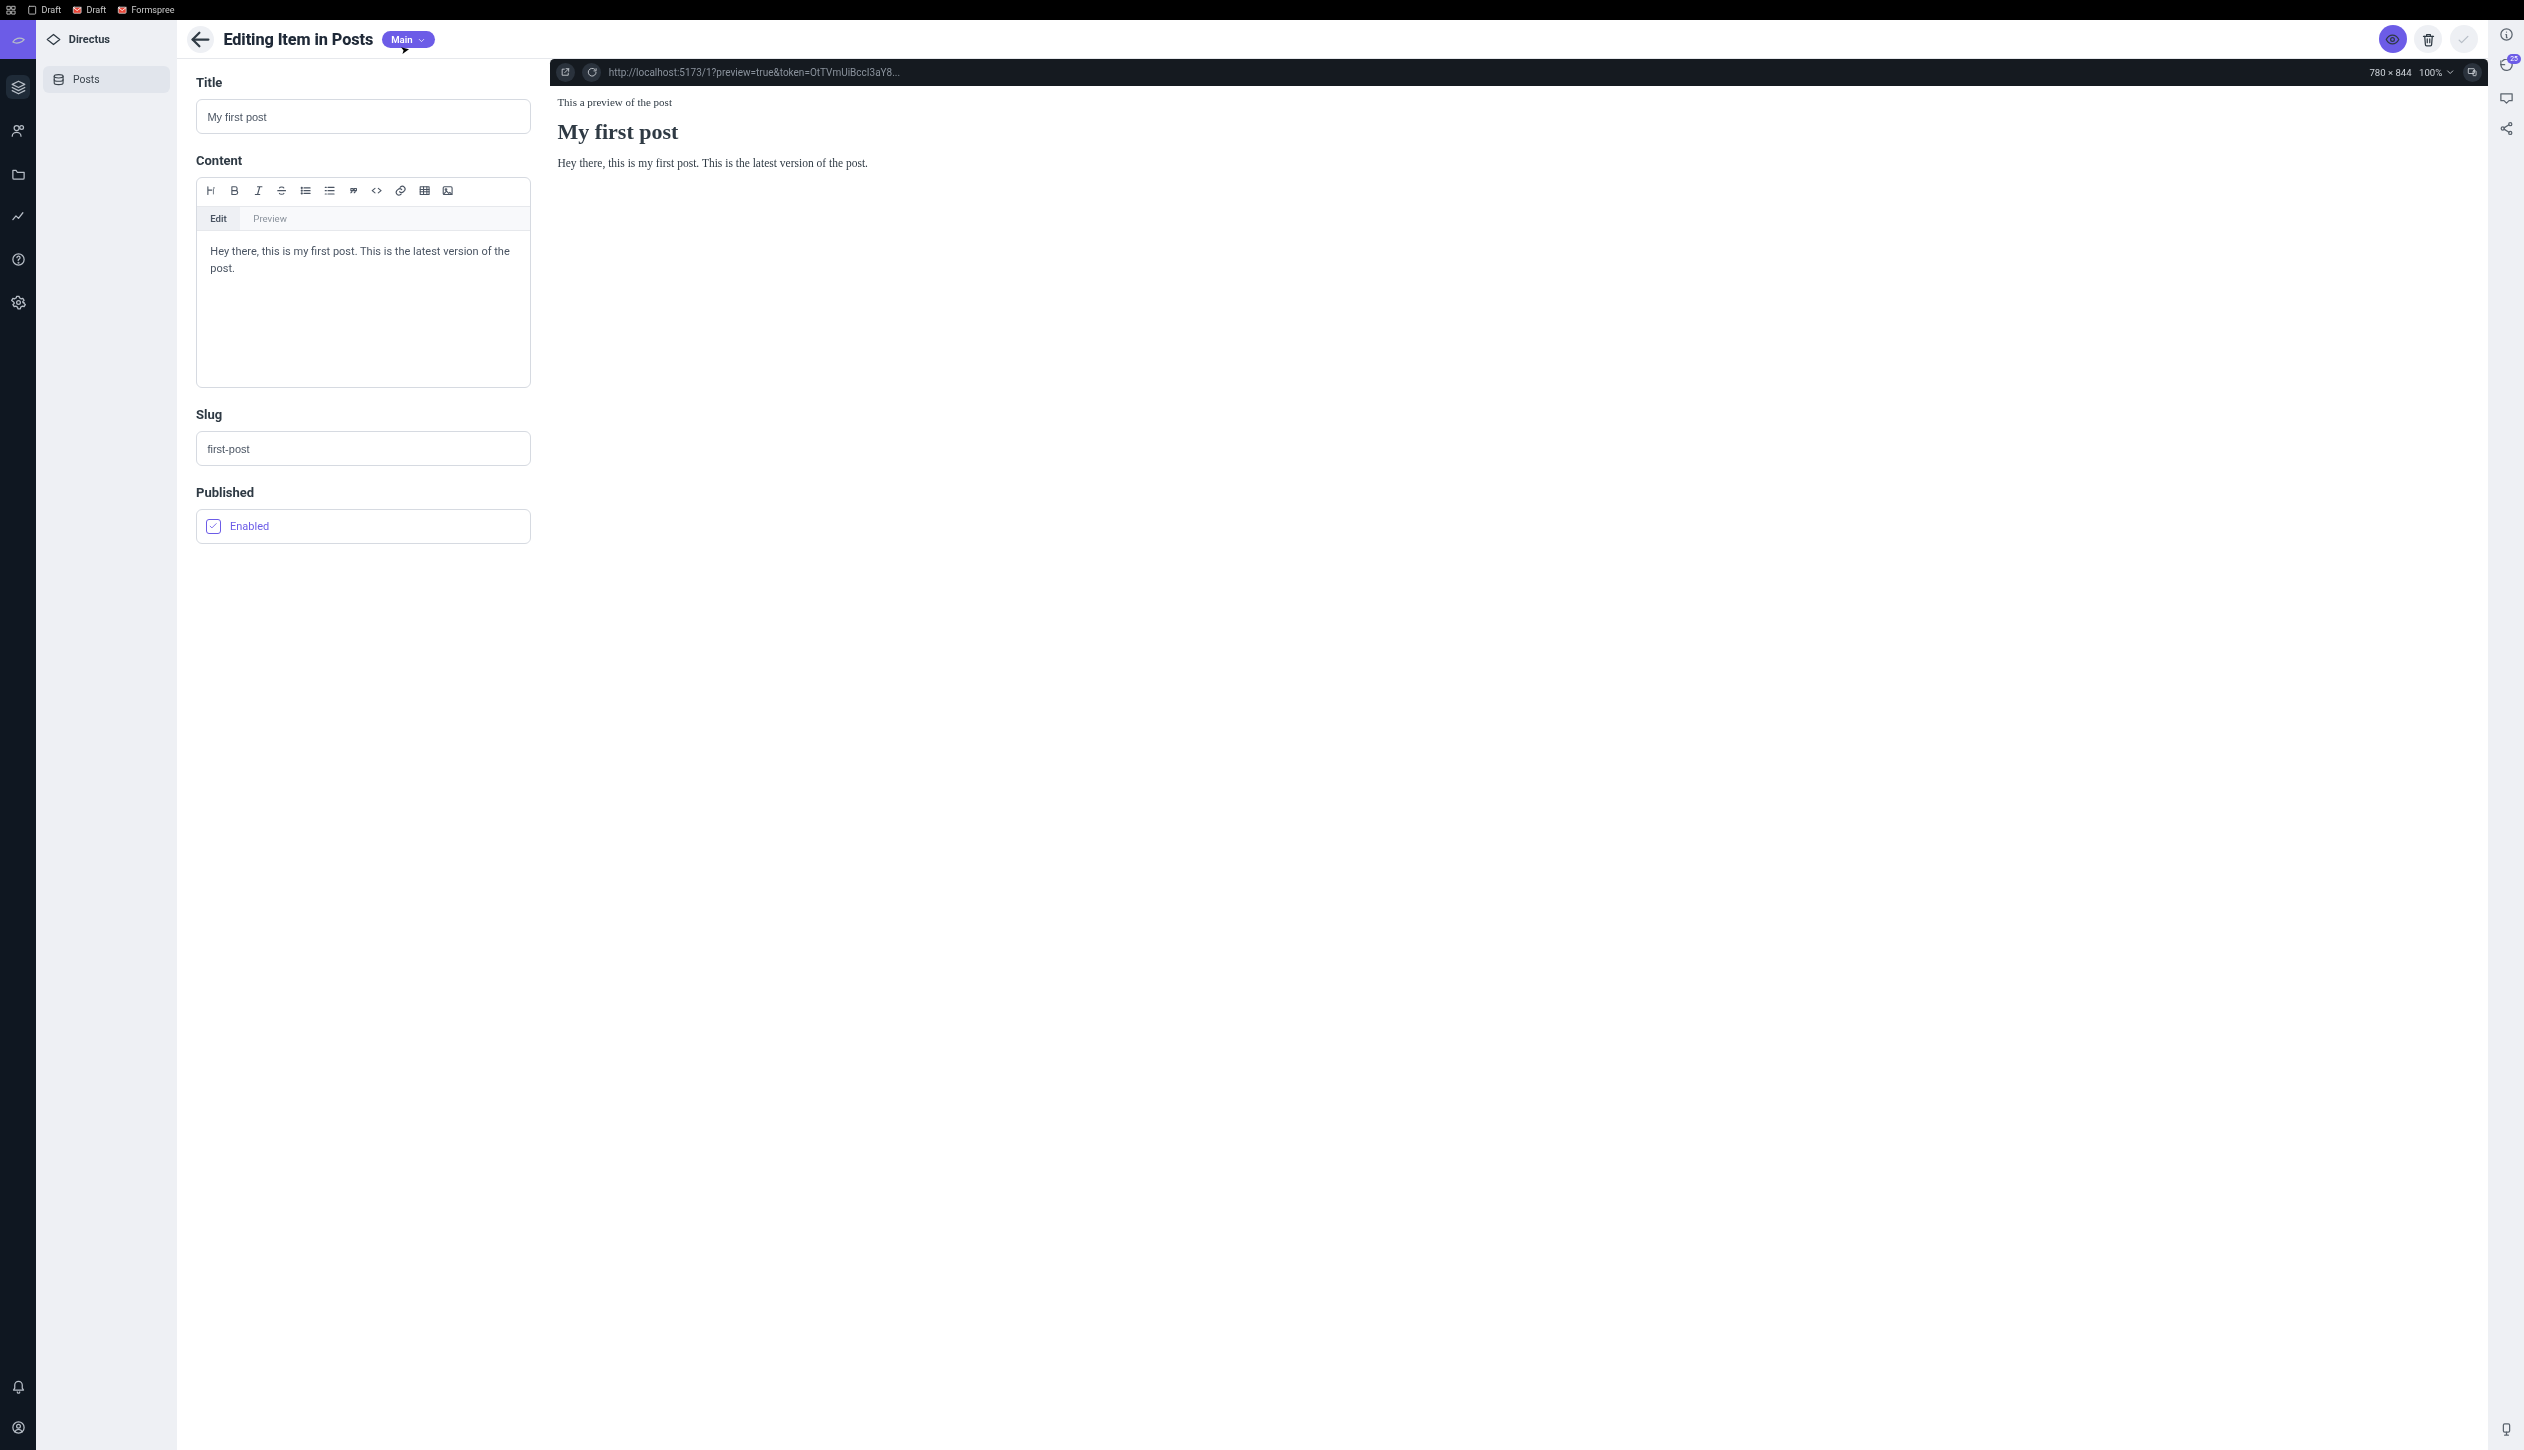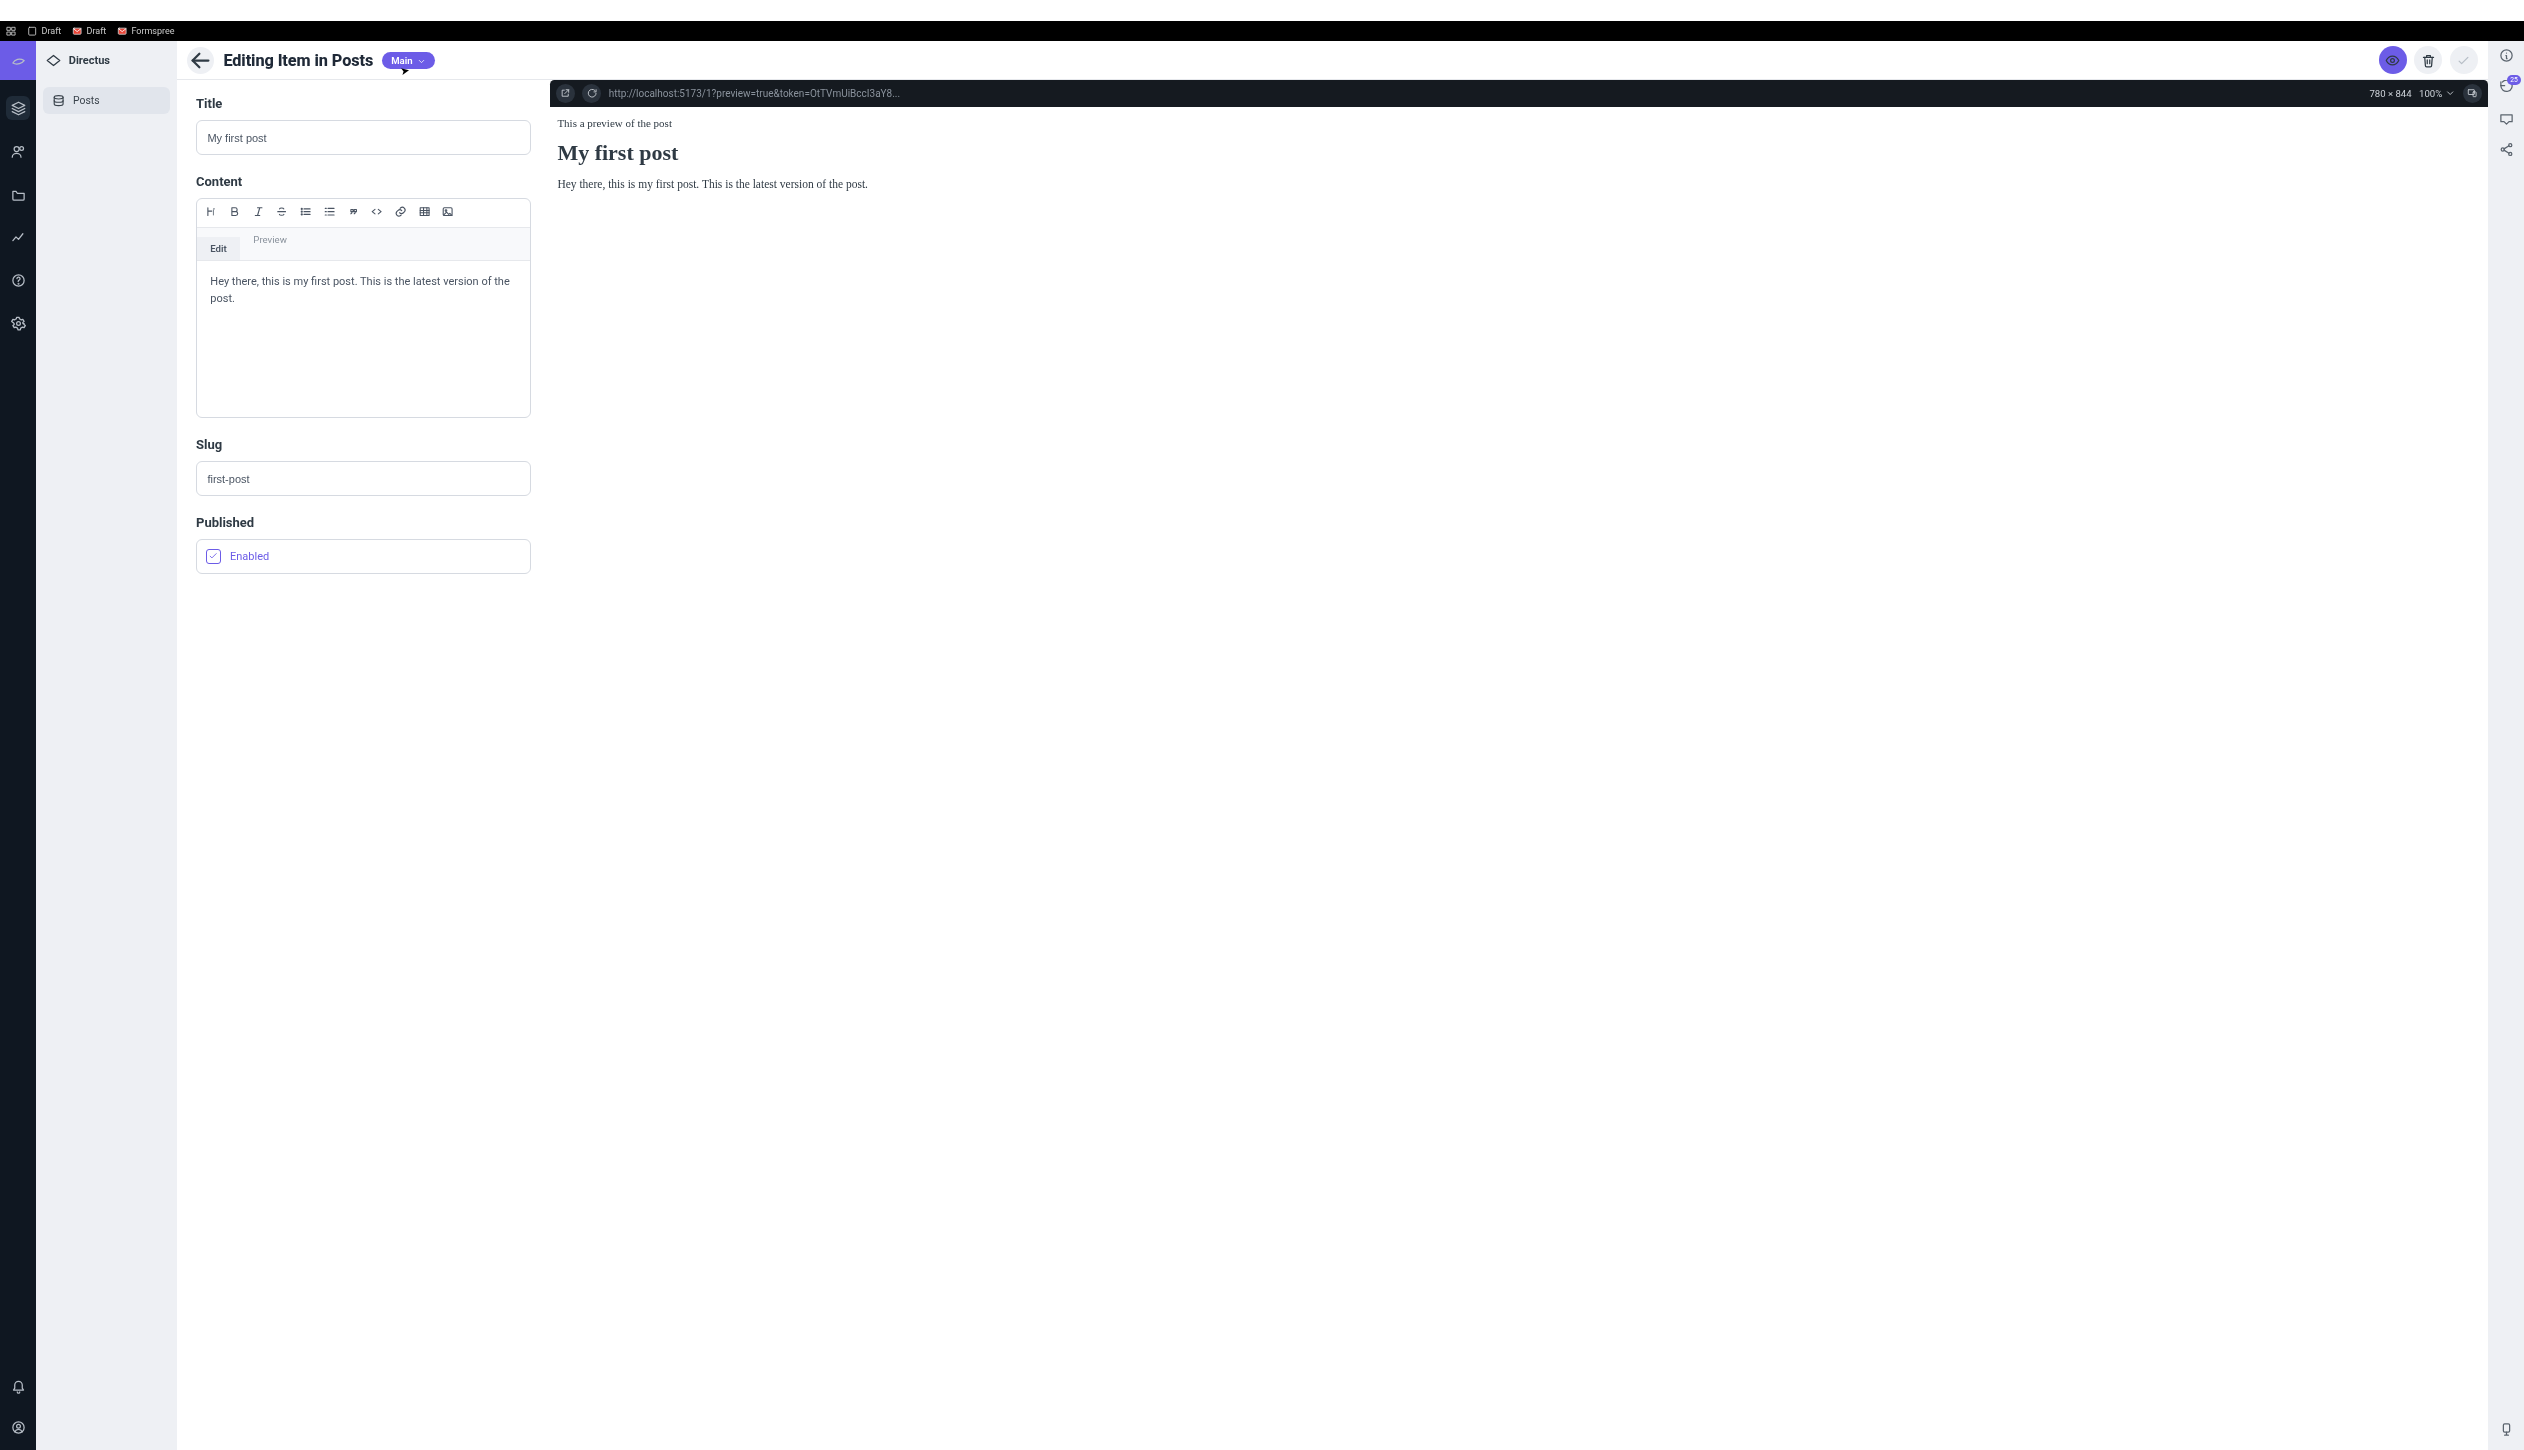--- a/index.html
+++ b/index.html
@@ -1,20 +1,20 @@
 <!DOCTYPE html>
 <html style="font-size:12px"><head>
 <meta charset="utf-8">
 <style>
   * { box-sizing: border-box; margin: 0; padding: 0; }
   html, body { width: 100%; height: 100%; font-family: -apple-system, BlinkMacSystemFont, "Segoe UI", Roboto, Helvetica, Arial, sans-serif; background: #fff; color: #2f3a44; }
   body { display:flex; flex-direction:column; height:100vh; }
 
   
-  .menubar { height: 20px; background:#000; color:#ccc; display:flex; align-items:center; padding:0 6px; font-size:9px; gap:10.4px;margin-top:21px; }
+  .menubar { height: 20px; background:#000; color:#ccc; display:flex; align-items:center; padding:0 6px; font-size:9px; gap:10.4px; }
   .menubar .item { display:flex; align-items:center; gap:4.4px; color:#ccc; }
   .menubar svg { width:10.4px; height:10.4px; }
 
   
   .app { flex:1; display:flex; min-height:0; }
 
   
   .rail { width:36px; background:#0f1721; color:#a6aeb8; display:flex; flex-direction:column; align-items:center; padding-top:0; }
   .rail-logo { width:36px; height:39px; background:#6c5ce7; display:flex; align-items:center; justify-content:center; color:#fff; }
   .rail-icons { display:flex; flex-direction:column; align-items:center; gap:19px; padding-top:16.3px; flex:1; }
@@ -53,21 +53,21 @@
   
   .form { padding:16.3px 19px; overflow:auto; }
   .field { margin-bottom:19px; }
   .field-label { font-weight:700; font-size:13px; margin-bottom:9px; color:#2f3a44; }
   .text-input { width:100%; border:1.5px solid #d6dae1; border-radius:6px; padding:10.4px 10.4px; font-size:11px; color:#4b5563; background:#fff; }
   .editor-box { border:1.5px solid #d6dae1; border-radius:6px; overflow:hidden; }
   .toolbar-row { display:flex; align-items:center; gap:10.4px; padding:6px 7.4px; }
   .toolbar-row svg { width:13.3px; height:13.3px; stroke:#4b5563; }
   .tabrow { display:flex; border-top:0.7px solid #e6e8ec; border-bottom:0.7px solid #e6e8ec; background:#f8f9fb; }
   .tabrow .tab { padding:6px 13.3px; font-size:9.6px; color:#8a929c; }
-  .tabrow .tab.active { background:#eef0f4; color:#4b5563; font-weight:600; border-radius:0;margin-top:9px; }
+  .tabrow .tab.active { background:#eef0f4; color:#4b5563; font-weight:600; border-radius:0; }
   .editor-area { min-height:156px; padding:12px 13.3px; font-size:11px; color:#4b5563; line-height:1.55; }
   .checkbox-box { border:1.5px solid #d6dae1; border-radius:6px; padding:9px 9px; display:flex; align-items:center; gap:9px; }
   .chk { width:15px; height:15px; border:1.5px solid #6c5ce7; color:#6c5ce7; border-radius:3px; display:flex; align-items:center; justify-content:center; }
   .chk svg { width:10.4px; height:10.4px; stroke:#6c5ce7; }
   .chk-label { color:#6c5ce7; font-size:11px; }
 
   
   .preview-toolbar { height:27px; margin:0; display:flex; align-items:center; background:#151a20; color:#cfd4da; border-radius:4.4px 4.4px 0 0; padding:0 6px; gap:7.4px; font-size:9.6px; }
   .preview-wrap-outer { padding:0 0 0 0; display:flex; flex-direction:column; flex:1; min-height:0; }
   .preview-toolbar .pill-btn { width:19px; height:19px; border-radius:50%; background:#2a323c; display:flex; align-items:center; justify-content:center; }

